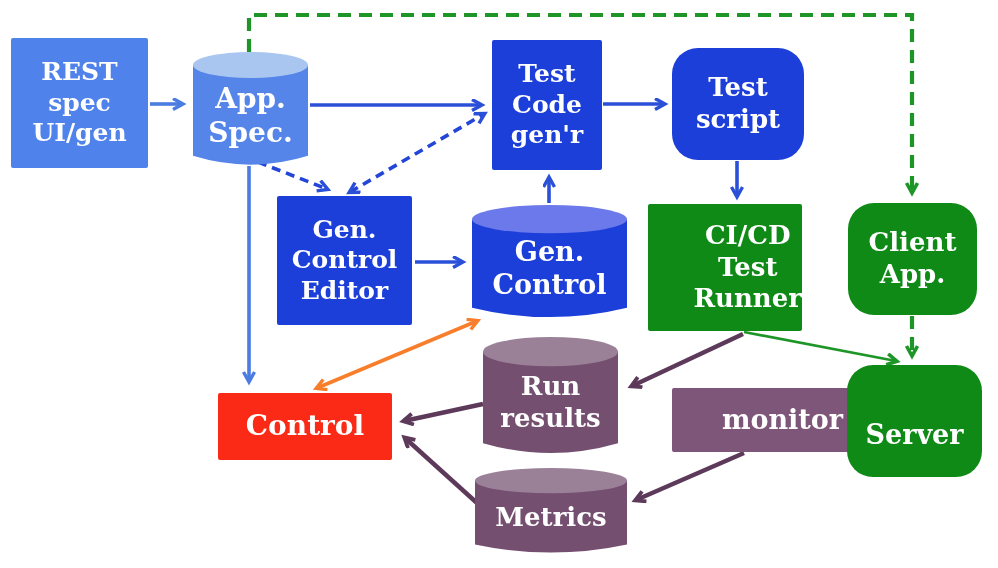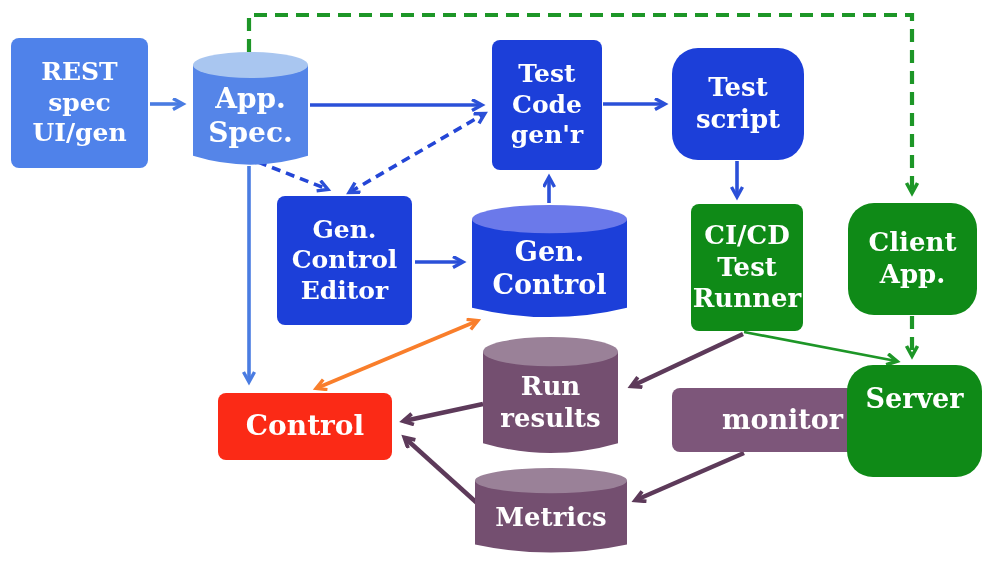--- a/index.html
+++ b/index.html
@@ -10,21 +10,21 @@
     font-family:"DejaVu Serif","Liberation Serif",serif;
     overflow:hidden;
   }
   .arrow-layer{position:absolute;left:0;top:0;width:998px;height:568px;}
   .node{
     position:absolute;
     display:flex;align-items:center;justify-content:center;
     text-align:center;color:#ffffff;font-weight:bold;
   }
   .node .label{white-space:pre-line;line-height:1.22;position:relative;z-index:2;}
-  .rect{border-radius:8px;}
+  .rect{border-radius:2px;}
   .round{border-radius:26px;}
   .blue-mid{background:#4f82ea;}
   .blue-vivid{background:#1c3fd9;}
   .green{background:#0f8a17;}
   .red{background:#fb2a16;}
   .purple{background:#7d567a;}
   .cyl{background:transparent;}
   .cyl svg.shape{position:absolute;left:0;top:0;width:100%;height:100%;z-index:1;}
   .cyl .label{padding-top:10px;}
   .fs25{font-size:25px;}
@@ -119,21 +119,21 @@
 
   <div class="node cyl fs27" style="left:472px;top:205px;width:155px;height:118px;">
     <svg class="shape cyl-genctl" viewBox="0 0 100 100" preserveAspectRatio="none" aria-hidden="true">
       <path class="body" d="M0,12 L0,87 Q50,103 100,87 L100,12 Z"></path>
       <ellipse class="top" cx="50" cy="12" rx="50" ry="12"></ellipse>
     </svg>
     <div class="label">Gen.
 Control</div>
   </div>
 
-  <div class="node rect green fs26" style="left:691px;top:204px;width:112px;height:127px;">
+  <div class="node rect green fs26" style="left:648px;top:204px;width:154px;height:127px;justify-content:flex-end;">
     <div class="label">CI/CD
 Test
 Runner</div>
   </div>
 
   <div class="node round green fs26" style="left:848px;top:203px;width:129px;height:112px;">
     <div class="label">Client
 App.</div>
   </div>
 
@@ -156,16 +156,16 @@
       <ellipse class="top" cx="50" cy="14" rx="50" ry="14"></ellipse>
     </svg>
     <div class="label">Metrics</div>
   </div>
 
   <div class="node rect purple fs27" style="left:672px;top:388px;width:145px;height:64px;padding-left:38px;">
     <div class="label">monitor</div>
   </div>
 
   <div class="node round green fs27" style="left:847px;top:365px;width:135px;height:112px;">
-    <div class="label" style="align-self:flex-start;padding-top:18px;">Server</div>
+    <div class="label" style="align-self:flex-start;padding-top:18px;margin-top:36px;">Server</div>
   </div>
 
 </div>
 
 </body></html>

